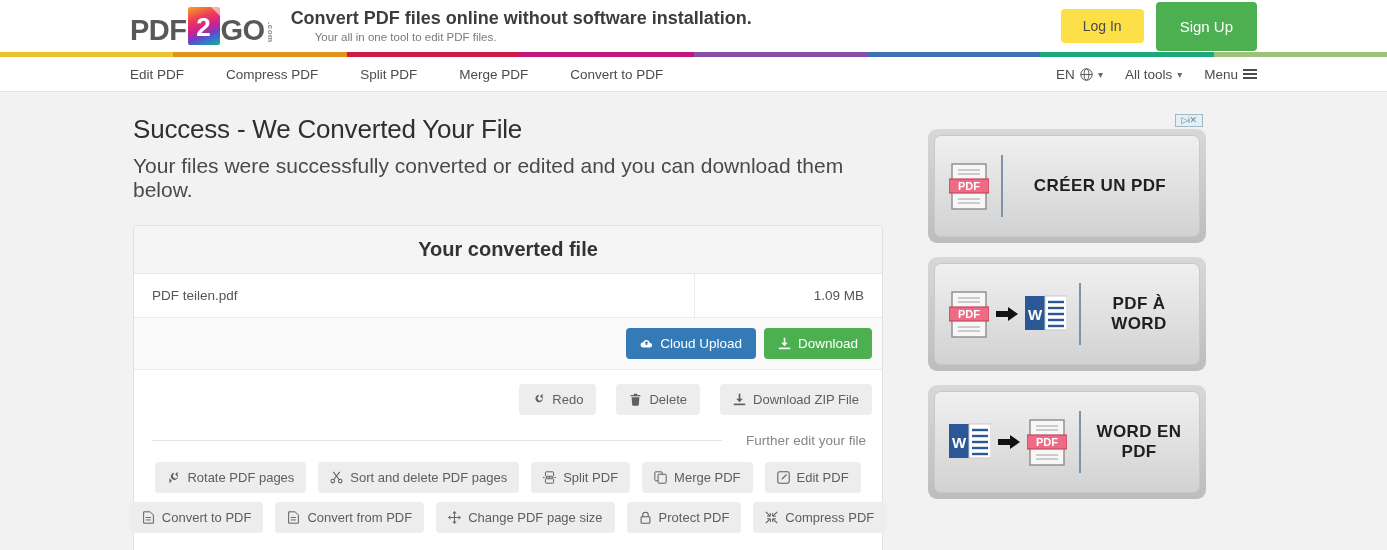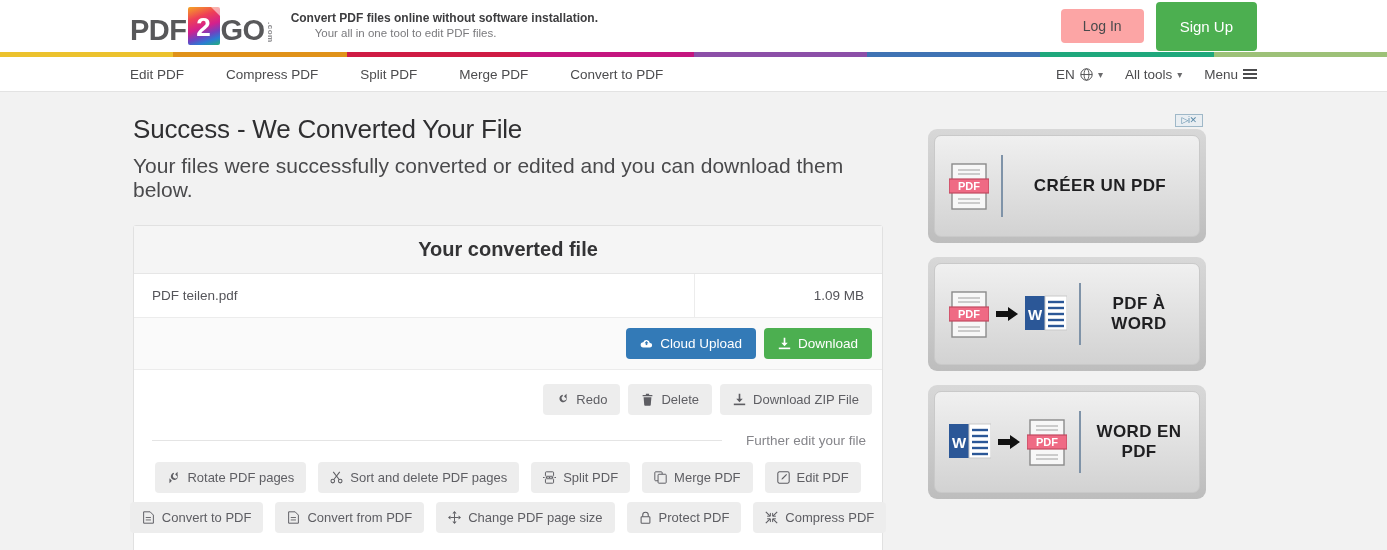--- a/index.html
+++ b/index.html
@@ -32,25 +32,25 @@
   }
   .logo-sq span {
     color: #fff; font-size: 26px; font-weight: bold; line-height: 1;
     position: relative; top: 1px;
   }
   .logo-dotcom {
     font-size: 8px; color: #8a8a8d; font-weight: bold;
     writing-mode: vertical-rl; letter-spacing: 0.5px;
     margin-left: 1px; margin-bottom: 2px;
   }
-  .tagline-main { font-size: 12px; color: #3d3d3f; font-weight: bold; line-height: 1.35; }
+  .tagline-main { font-size: 18px; color: #3d3d3f; font-weight: bold; line-height: 1.35; }
   .tagline-sub  { font-size: 11.5px; color: #7a7a7d; line-height: 1.35; margin-left: 24px; }
   .header-spacer { flex: 1; }
   .btn-login {
-    font-size: 14px; color: #4a4a4c; background: #fca5a5;
+    font-size: 14px; color: #4a4a4c; background: #fde047;
     border: none; border-radius: 4px; padding: 9px 22px; cursor: pointer;
     font-family: inherit;
   }
   .btn-signup {
     font-size: 15px; color: #fff; background: #4caf50;
     border: none; border-radius: 4px; padding: 16px 24px;
     margin-left: 12px; cursor: pointer; font-family: inherit;
   }
 
   
@@ -103,21 +103,21 @@
   }
   .b-cloud, .b-dl {
     display: inline-flex; align-items: center; gap: 7px;
     border: none; border-radius: 4px; color: #fff;
     font-size: 13.5px; padding: 8px 14px; cursor: pointer; font-family: inherit;
   }
   .b-cloud { background: #337ab7; }
   .b-dl { background: #4caf50; }
 
   .tools-area { padding: 14px 10px 16px; }
-  .row-actions { display: flex; justify-content: flex-end; gap: 8px; }
+  .row-actions { display: flex; justify-content: flex-end; gap: 20px; }
   .gbtn {
     display: inline-flex; align-items: center; gap: 7px;
     background: #ededed; border: none; border-radius: 4px;
     font-size: 13px; color: #5e5e63; padding: 8px 13px;
     cursor: pointer; font-family: inherit; white-space: nowrap;
   }
   .further {
     display: flex; align-items: center; gap: 24px;
     margin: 18px 6px 14px 8px;
   }

